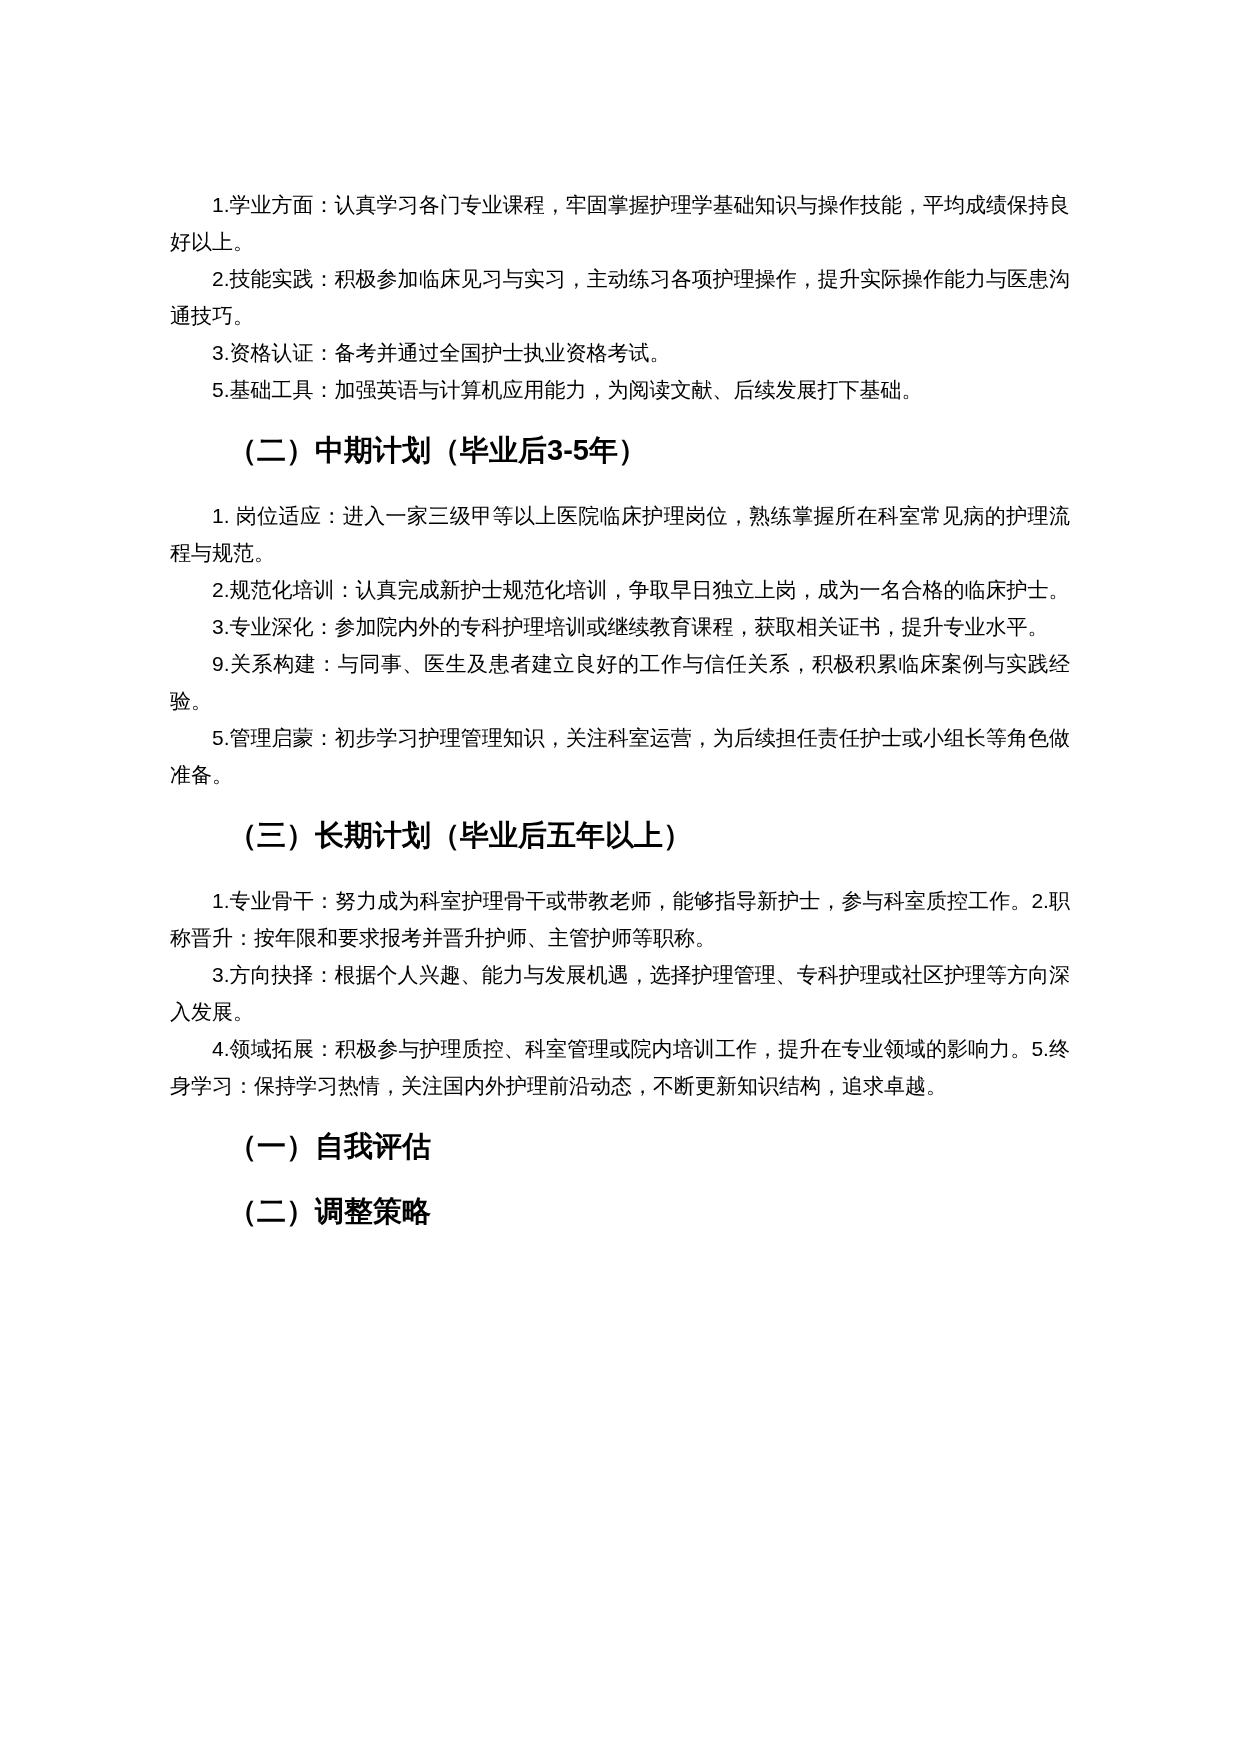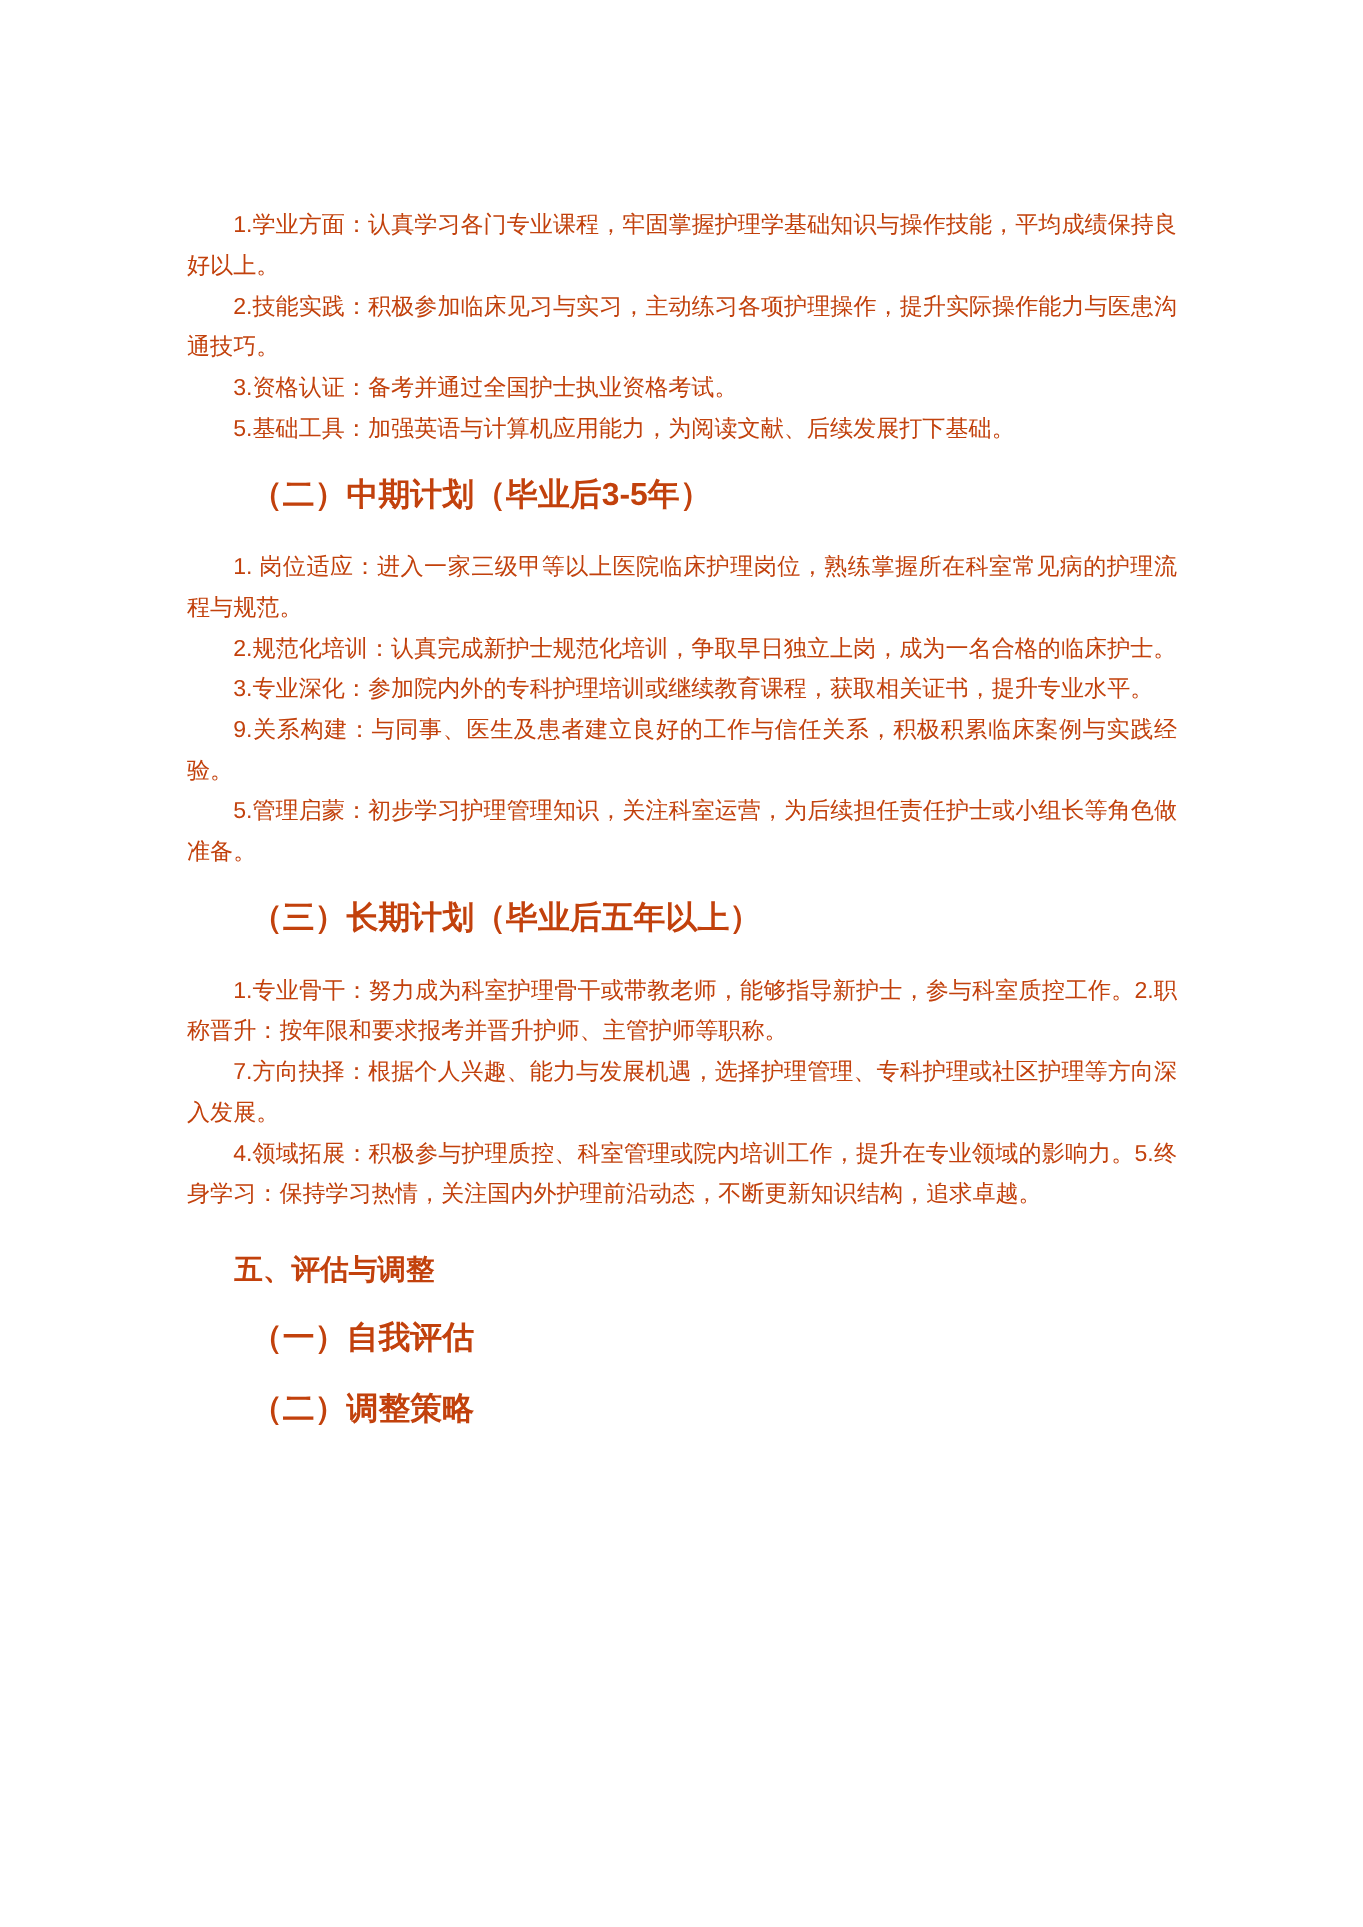--- a/index.html
+++ b/index.html
@@ -7,21 +7,21 @@
     padding: 0;
     background: #ffffff;
   }
   .page {
     position: relative;
     width: 1239px;
     min-height: 1752px;
     box-sizing: border-box;
     padding: 186px 169px 60px 170px;
     background: #ffffff;
-    color: #c2410c;
+    color: #000000;
     font-family: "Liberation Sans", "DejaVu Sans", sans-serif;
     font-size: 21px;
     line-height: 37px;
     text-align: justify;
   }
   .block { margin: 0; }
   .p {
     text-indent: 2em;
   }
   .h3 {
@@ -49,18 +49,17 @@
     <div class="block p">3.资格认证：备考并通过全国护士执业资格考试。</div>
     <div class="block p">5.基础工具：加强英语与计算机应用能力，为阅读文献、后续发展打下基础。</div>
     <div class="block h3">（二）中期计划（毕业后3-5年）</div>
     <div class="block p">1. 岗位适应：进入一家三级甲等以上医院临床护理岗位，熟练掌握所在科室常见病的护理流程与规范。</div>
     <div class="block p">2.规范化培训：认真完成新护士规范化培训，争取早日独立上岗，成为一名合格的临床护士。</div>
     <div class="block p">3.专业深化：参加院内外的专科护理培训或继续教育课程，获取相关证书，提升专业水平。</div>
     <div class="block p">9.关系构建：与同事、医生及患者建立良好的工作与信任关系，积极积累临床案例与实践经验。</div>
     <div class="block p">5.管理启蒙：初步学习护理管理知识，关注科室运营，为后续担任责任护士或小组长等角色做准备。</div>
     <div class="block h3">（三）长期计划（毕业后五年以上）</div>
     <div class="block p">1.专业骨干：努力成为科室护理骨干或带教老师，能够指导新护士，参与科室质控工作。2.职称晋升：按年限和要求报考并晋升护师、主管护师等职称。</div>
-    <div class="block p">7.方向抉择：根据个人兴趣、能力与发展机遇，选择护理管理、专科护理或社区护理等方向深入发展。</div>
+    <div class="block p">3.方向抉择：根据个人兴趣、能力与发展机遇，选择护理管理、专科护理或社区护理等方向深入发展。</div>
     <div class="block p">4.领域拓展：积极参与护理质控、科室管理或院内培训工作，提升在专业领域的影响力。5.终身学习：保持学习热情，关注国内外护理前沿动态，不断更新知识结构，追求卓越。</div>
-    <div class="block h2">五、评估与调整</div>
     <div class="block h3">（一）自我评估</div>
     <div class="block h3">（二）调整策略</div>
   </div>
 
 </body></html>

